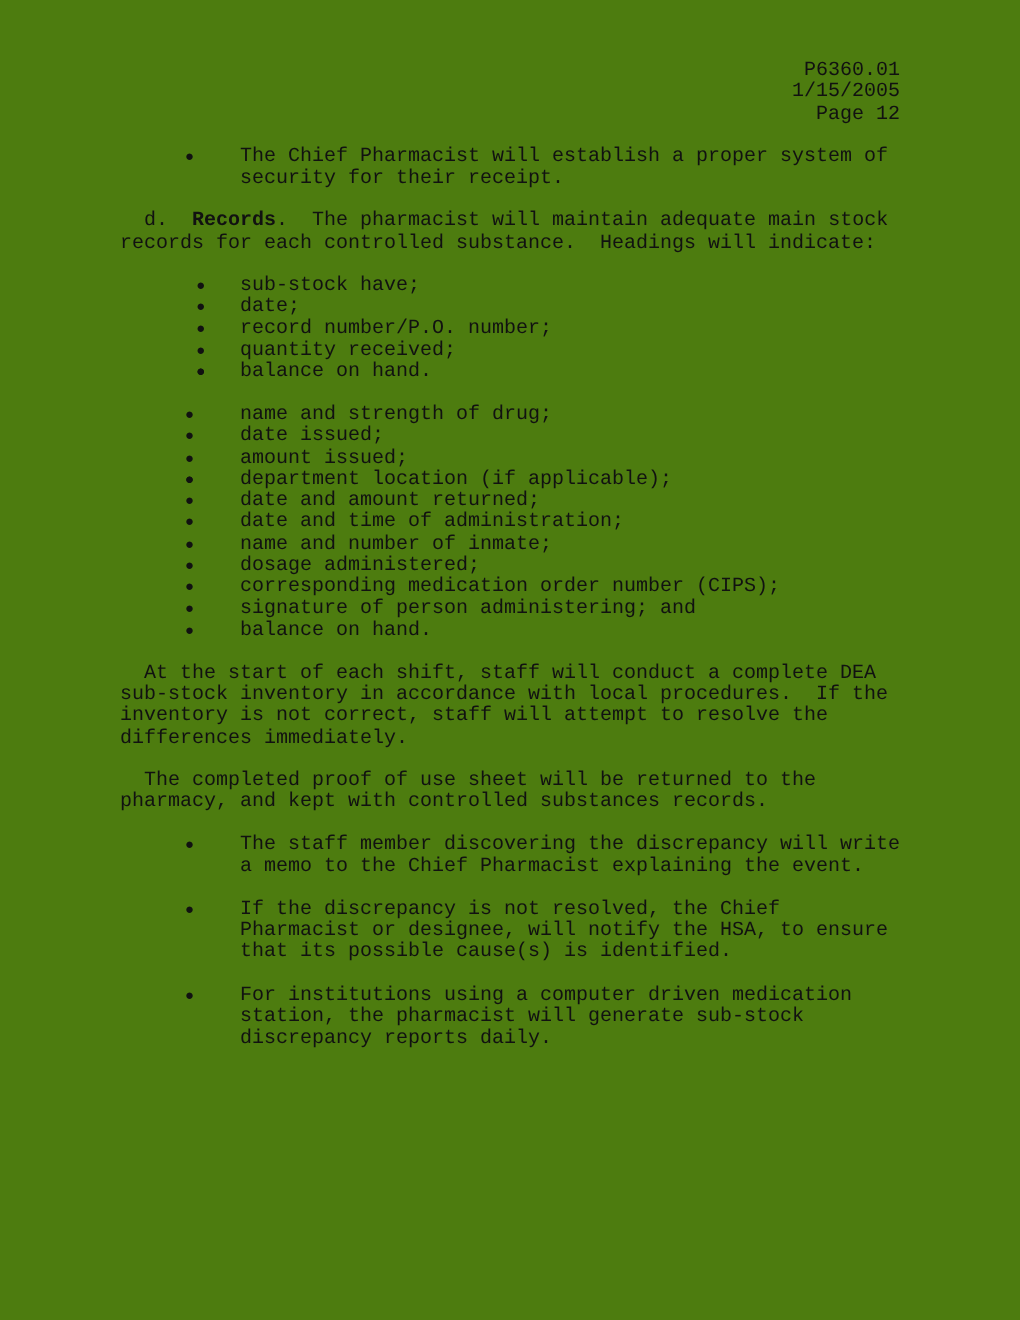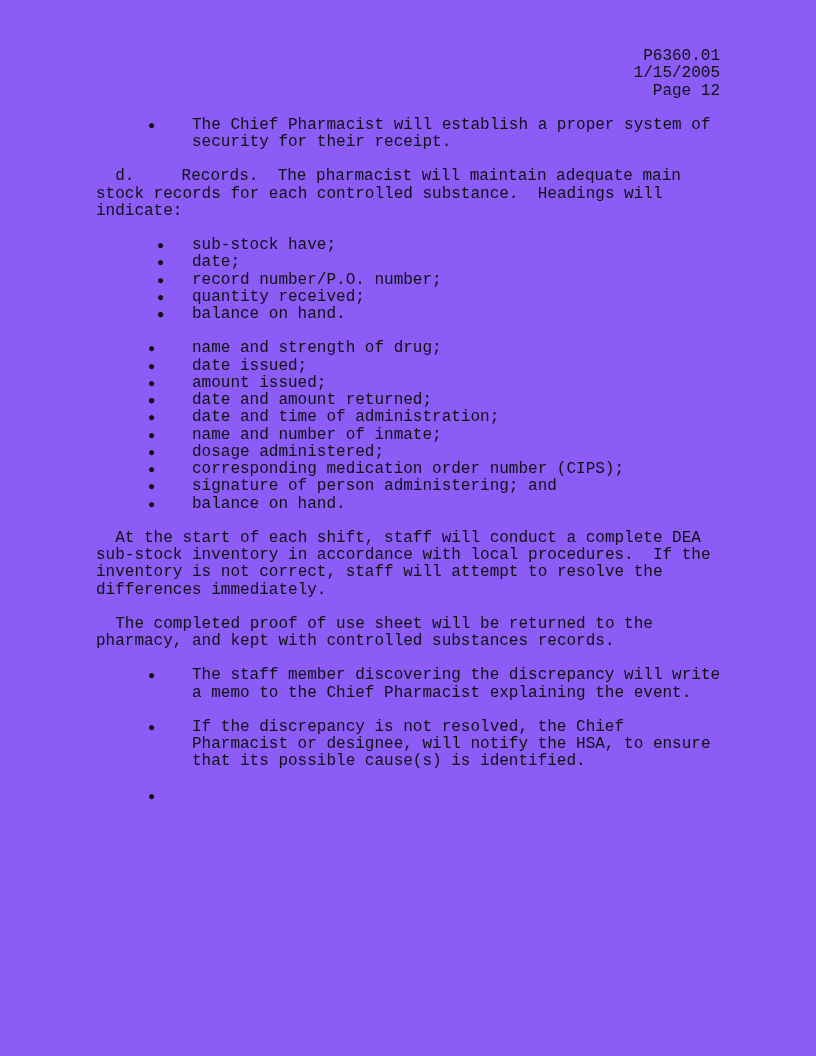--- a/index.html
+++ b/index.html
@@ -9,21 +9,21 @@
     background: #ffffff;
     font-family: "Liberation Mono", "DejaVu Sans Mono", monospace;
     font-size: 16px;
     line-height: 17.25px;
     color: #111111;
   }
   .page {
     width: 816px; height: 1056px;
     padding: 48px 0 48px 96px;
     overflow: hidden;
-    background: #8b5cf6;
+    background: #4d7c0f;
   }
   .doc-header {
     width: 624px;
     text-align: right;
     margin-bottom: 17px;
   }
   .para {
     width: 632px;
     margin: 17px 0;
     white-space: pre-wrap;
@@ -38,21 +38,21 @@
   .bullet {
     position: absolute;
     left: 52px;
     top: 1px;
     font-size: 12px;
     white-space: normal;
   }
   .list-headings .bullet { left: 61px; }
   .spaced .bullet-item + .bullet-item { margin-top: 17px; }
   .spaced { width: 632px; margin: 17px 0; }
-  strong { font-weight: normal; margin-left: 28px; }
+  strong { font-weight: bold; }
 </style>
 </head>
 <body>
 
 <div class="page">
 
   <div class="doc-header">
     <div>P6360.01</div>
     <div>1/15/2005</div>
     <div>Page 12</div>
@@ -70,33 +70,33 @@
     <div class="bullet-item"><span class="bullet">●</span></div>
     <div class="bullet-item"><span class="bullet">●</span><span>balance on hand.</span></div>
   </div>
 
 
   <div class="bullet-list list-proof">
     <div class="bullet-item"><span class="bullet">●</span><span>name and strength of drug;</span></div>
     <div class="bullet-item"><span class="bullet">●</span><span>date issued;</span></div>
     <div class="bullet-item"><span class="bullet">●</span><span>amount issued;</span></div>
     <div class="bullet-item"><span class="bullet">●</span></div>
-    <div class="bullet-item"><span class="bullet">●</span></div>
+    <div class="bullet-item"><span class="bullet">●</span><span>department location (if applicable);</span></div>
     <div class="bullet-item"><span class="bullet">●</span><span>date and amount returned;</span></div>
     <div class="bullet-item"><span class="bullet">●</span><span>date and time of administration;</span></div>
     <div class="bullet-item"><span class="bullet">●</span><span>name and number of inmate;</span></div>
     <div class="bullet-item"><span class="bullet">●</span><span>dosage administered;</span></div>
     <div class="bullet-item"><span class="bullet">●</span><span>corresponding medication order number (CIPS);</span></div>
     <div class="bullet-item"><span class="bullet">●</span><span>signature of person administering; and</span></div>
     <div class="bullet-item"><span class="bullet">●</span><span>balance on hand.</span></div>
   </div>
 
   <p class="para">  At the start of each shift, staff will conduct a complete DEA sub-stock inventory in accordance with local procedures.  If the inventory is not correct, staff will attempt to resolve the differences immediately.</p>
 
   <p class="para">  The completed proof of use sheet will be returned to the pharmacy, and kept with controlled substances records.</p>
 
   <div class="spaced">
     <div class="bullet-item"><span class="bullet">●</span><span>The staff member discovering the discrepancy will write a memo to the Chief Pharmacist explaining the event.</span></div>
     <div class="bullet-item"><span class="bullet">●</span><span>If the discrepancy is not resolved, the Chief Pharmacist or designee, will notify the HSA, to ensure that its possible cause(s) is identified.</span></div>
-    <div class="bullet-item"><span class="bullet">●</span></div>
+    <div class="bullet-item"><span class="bullet">●</span><span>For institutions using a computer driven medication station, the pharmacist will generate sub-stock discrepancy reports daily.</span></div>
   </div>
 
 </div>
 
 </body></html>

